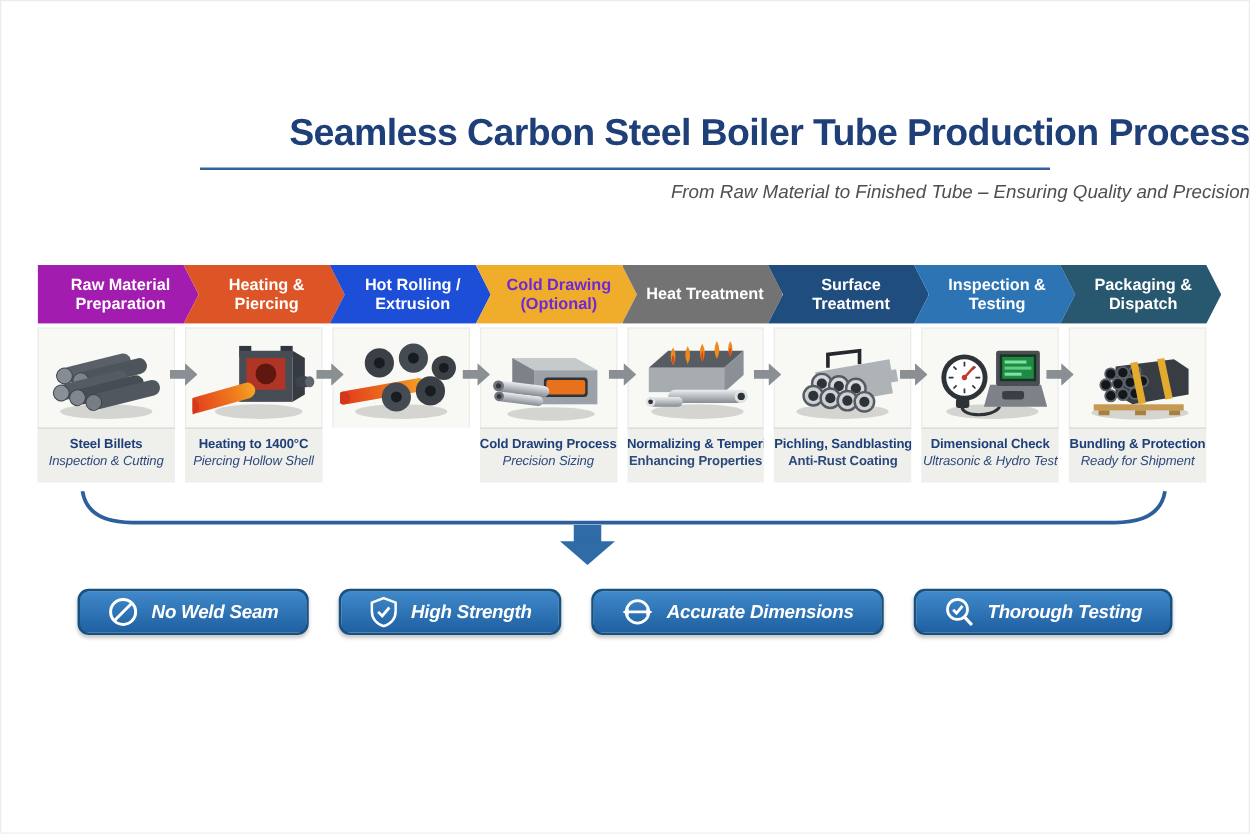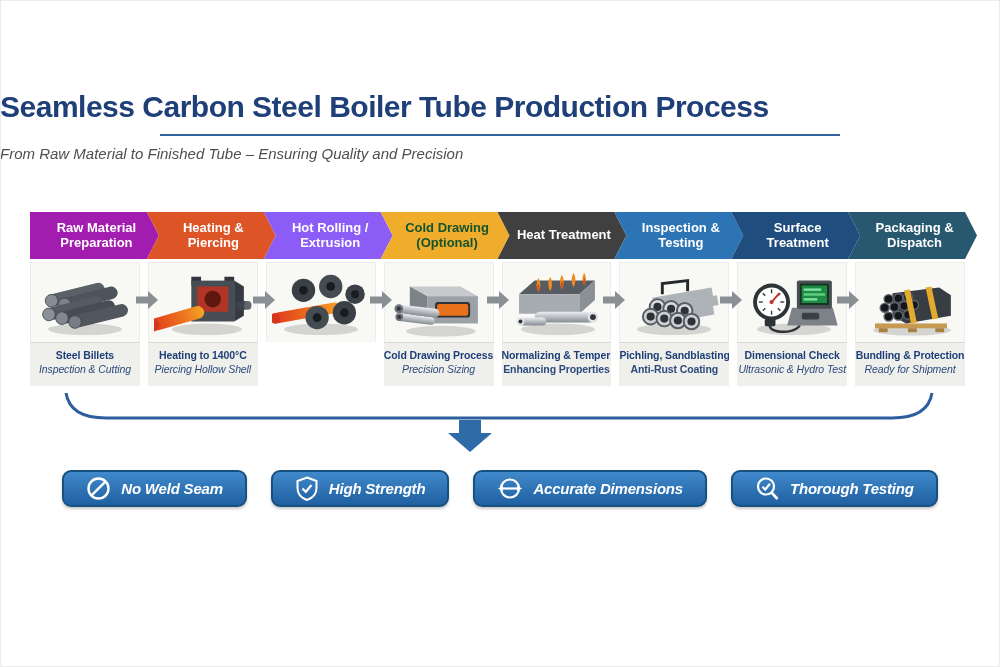--- a/index.html
+++ b/index.html
@@ -1,21 +1,21 @@
 <!DOCTYPE html>
 <html><head>
 <meta charset="utf-8">
 <style>
   * { margin:0; padding:0; box-sizing:border-box; }
   html,body { background:#ffffff; }
   body { font-family:"Liberation Sans", sans-serif; width:1000px; height:667px; position:relative; overflow:hidden; }
   .frame { position:absolute; inset:0; border:1px solid #ececec; }
 
   
-  .header { padding-top:90px; text-align:left; }
+  .header { padding-top:90px; text-align:right; }
   .title { font-size:30px; font-weight:700; color:#1e3f78; letter-spacing:-0.5px; }
   .title-rule { width:680px; height:2px; background:#33629e; margin:10px auto 9px; }
   .subtitle { font-size:15px; font-style:italic; color:#4f4f4f; }
 
   
   .process { width:935px; margin:50px 0 0 30px; position:relative; }
 
   .chev-row { display:flex; height:47px; position:relative; }
   .chev-cell { flex:1; position:relative; }
   .chev { position:absolute; top:0; bottom:0; left:0; width:calc(100% + 12px);
@@ -62,33 +62,33 @@
 <div class="process">
 
   <div class="chev-row">
     <div class="chev-cell">
         <div class="chev" style="background: #a21caf;">Raw Material Preparation</div>
       </div>
     <div class="chev-cell">
         <div class="chev" style="background: rgb(221, 84, 38);">Heating &amp; Piercing</div>
       </div>
     <div class="chev-cell">
-        <div class="chev" style="background: #8b5cf6;">Hot Rolling / Extrusion</div>
-      </div>
-    <div class="chev-cell">
-        <div class="chev" style="background: rgb(240, 173, 43); color: #14532d;">Cold Drawing (Optional)</div>
-      </div>
-    <div class="chev-cell">
-        <div class="chev" style="background: #404040;">Heat Treatment</div>
+        <div class="chev" style="background: #1d4ed8;">Hot Rolling / Extrusion</div>
+      </div>
+    <div class="chev-cell">
+        <div class="chev" style="background: rgb(240, 173, 43); color: #6d28d9;">Cold Drawing (Optional)</div>
+      </div>
+    <div class="chev-cell">
+        <div class="chev" style="background: #737373;">Heat Treatment</div>
+      </div>
+    <div class="chev-cell">
+        <div class="chev" style="background: rgb(30, 77, 126);">Surface Treatment</div>
       </div>
     <div class="chev-cell">
         <div class="chev" style="background: rgb(45, 116, 181);">Inspection &amp; Testing</div>
-      </div>
-    <div class="chev-cell">
-        <div class="chev" style="background: rgb(30, 77, 126);">Surface Treatment</div>
       </div>
     <div class="chev-cell">
         <div class="chev" style="background: rgb(39, 88, 111);">Packaging &amp; Dispatch</div>
       </div>
   </div>
 
   <div class="cols">
 
     <div class="col">
       <div class="img-box">

